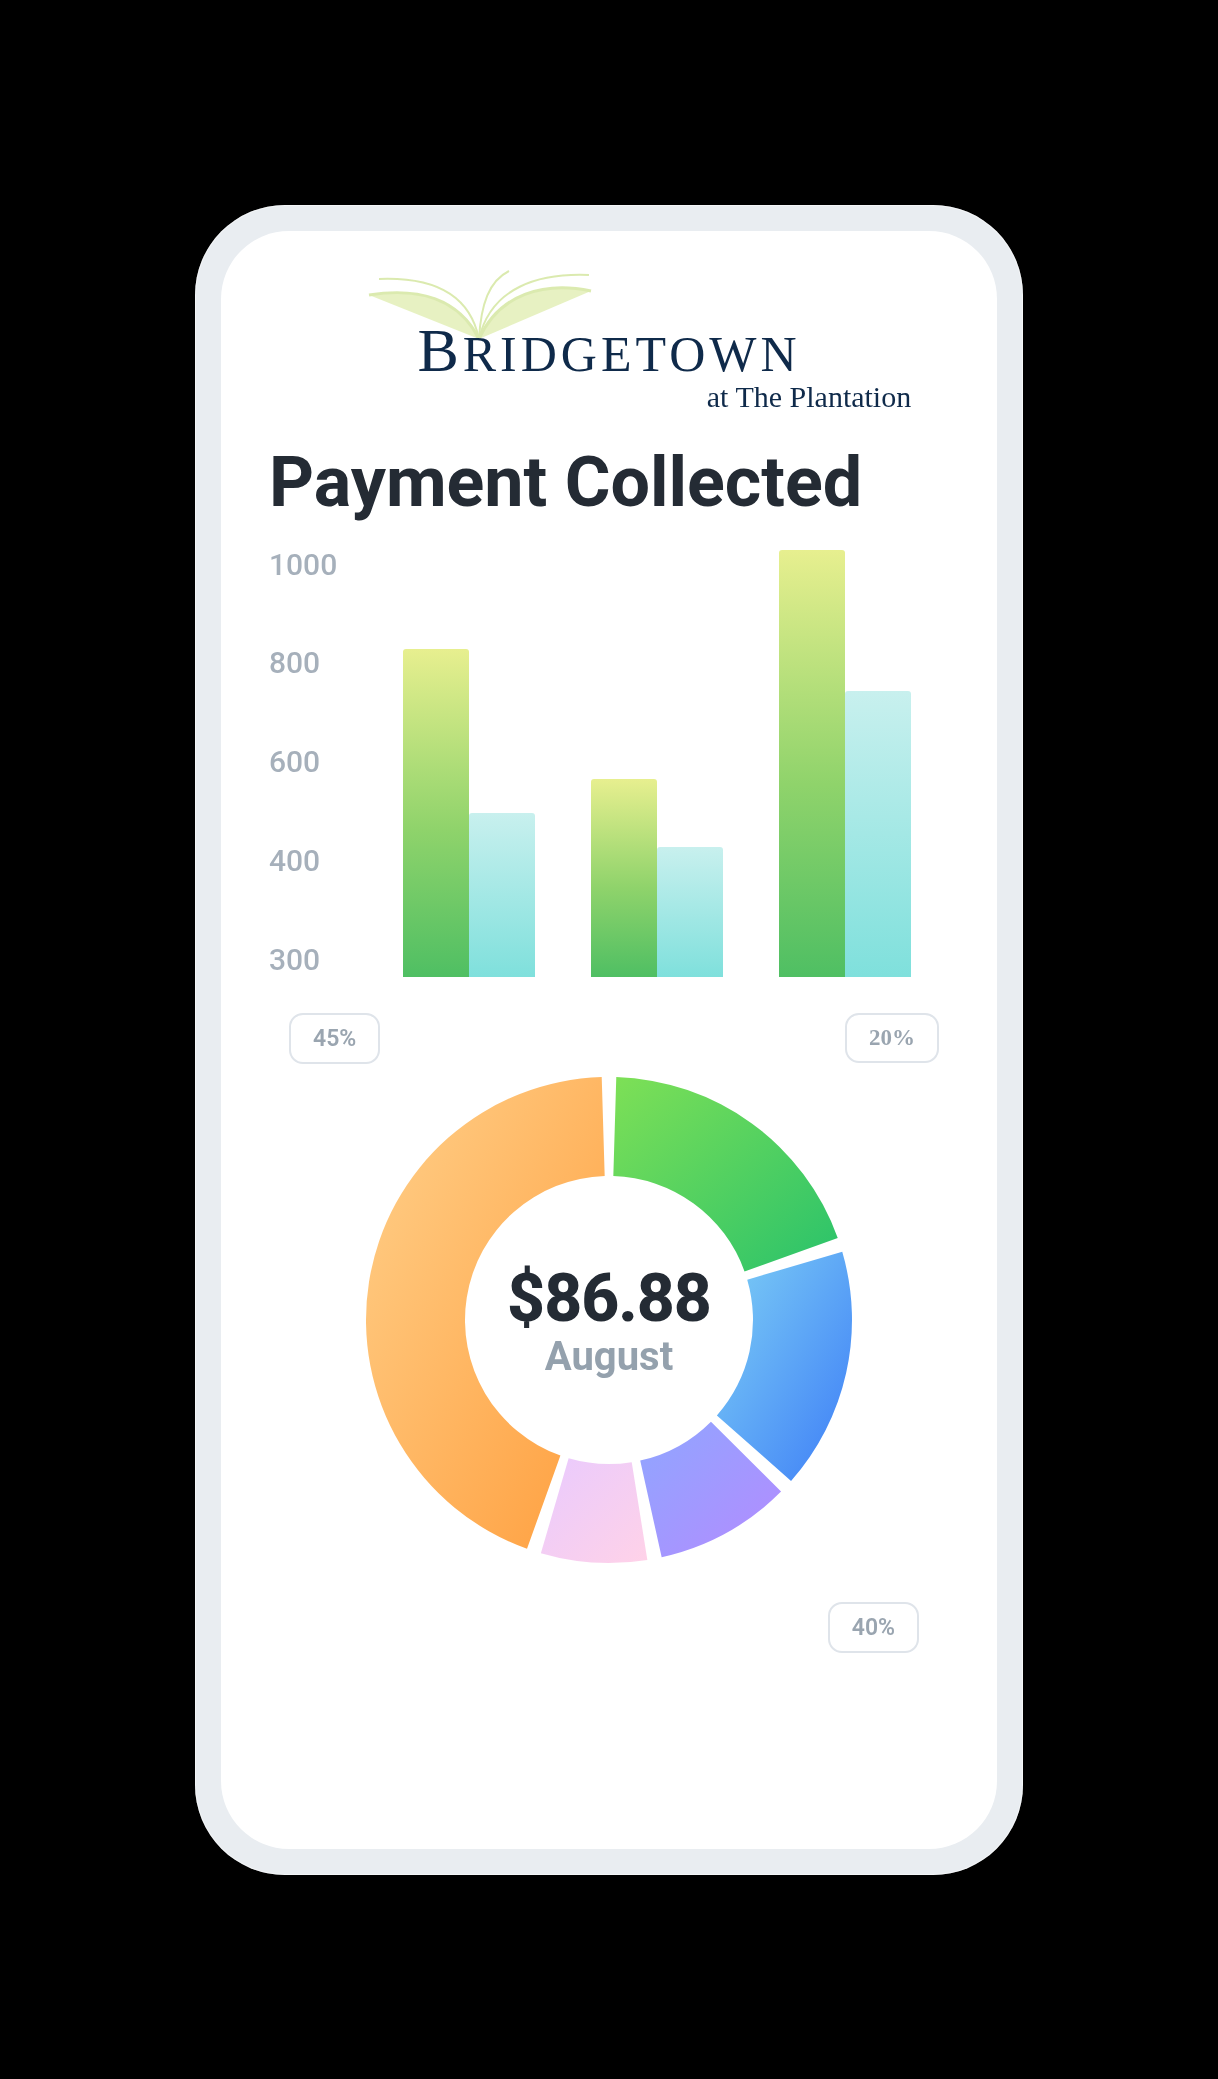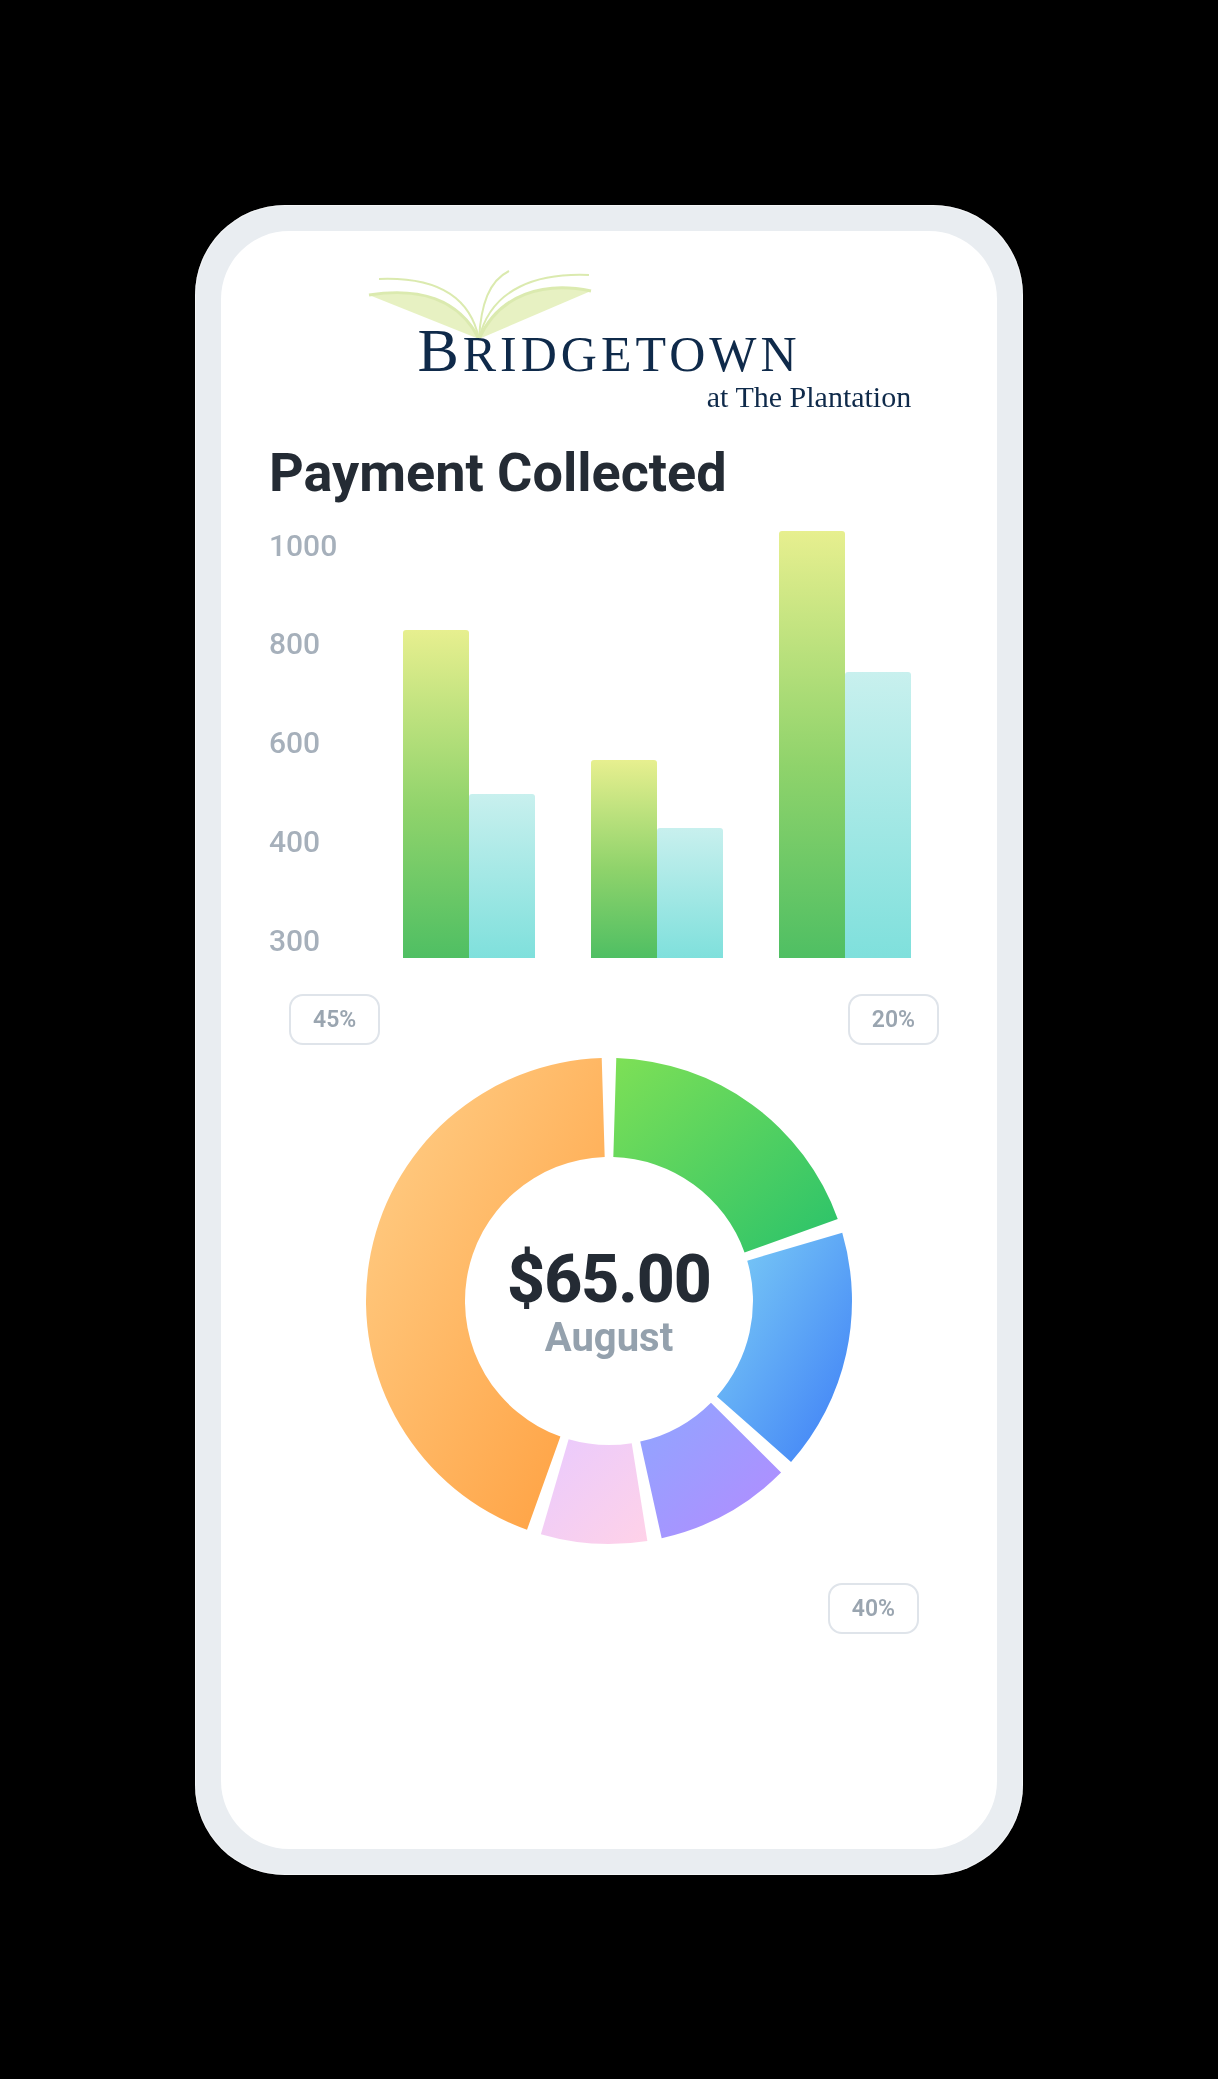--- a/index.html
+++ b/index.html
@@ -77,21 +77,21 @@
     color: #0f2a4a;
     font-size: 30px;
     position: relative;
     top: 30px;
     left: 200px;
   }
 
   
   h1.section {
     color: var(--text-dark);
-    font-size: 54px;
+    font-size: 70px;
     font-weight: 700;
     margin: 42px 0 24px 0;
   }
 
   
   .chart {
     position: relative;
     width: 100%;
     height: 430px;
     display: flex;
@@ -170,21 +170,21 @@
     position: absolute;
     border: 2px solid var(--badge-border);
     border-radius: 14px;
     color: var(--badge-text);
     font-size: 23px;
     font-weight: 600;
     padding: 10px 22px;
     background: #fff;
   }
   .badge.b1 { top: 0px; left: 20px; }
-  .badge.b2 { top: 0px; right: 10px; }
+  .badge.b2 { top: 0px; right: 10px; font-family: Liberation Serif, serif; }
   .badge.b3 { bottom: 0px; right: 30px; }
 </style>
 </head>
 <body>
 
 <div class="stage">
   <div class="phone">
     <div class="screen">
 
       <div class="logo">
@@ -255,21 +255,21 @@
                   <stop offset="100%" stop-color="#ff9e3d"></stop>
                 </linearGradient>
               </defs>
               <path d="M 3.2395140218695406 -107.95140364489066 A 108 108 0 0 1 101.66682099340802 -36.43977921302939 L 60.247005033130684 -21.59394323735075 A 64 64 0 0 0 1.9197120129597278 -63.9712021599352 Z" fill="url(#g0)"></path>
               <path d="M 103.66895076595526 -30.27785737277231 A 108 108 0 0 1 80.91078649151689 71.53631685601495 L 47.94713273571371 42.39189147023108 A 64 64 0 0 0 61.43345230575127 -17.94243399867989 Z" fill="url(#g1)"></path>
               <path d="M 76.47558659494449 76.25932503608425 A 108 108 0 0 1 23.410209248593045 105.43226310260579 L 13.872716591758842 62.4783781348775 A 64 64 0 0 0 45.318866130337476 45.19071113249437 Z" fill="url(#g2)"></path>
               <path d="M 17.045942604114522 106.64631189467939 A 108 108 0 0 1 -30.27785737277233 103.66895076595526 L -17.9424339986799 61.43345230575127 A 64 64 0 0 0 10.101299320956754 63.1978144561063 Z" fill="url(#g3)"></path>
               <path d="M -36.43977921302941 101.66682099340801 A 108 108 0 0 1 -3.2395140218695784 -107.95140364489066 L -1.91971201295975 -63.9712021599352 A 64 64 0 0 0 -21.59394323735076 60.24700503313068 Z" fill="url(#g4)"></path>
             </svg>
           <div class="donut-center">
-            <div class="donut-value">$65.00</div>
+            <div class="donut-value">$86.88</div>
             <div class="donut-label">August</div>
           </div>
           <div class="badge b1">45%</div>
           <div class="badge b2">20%</div>
           <div class="badge b3">40%</div>
         </div>
       </div>
 
     </div>
   </div>

